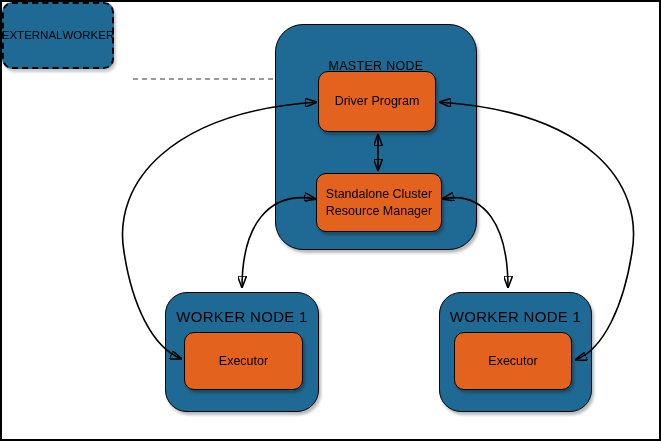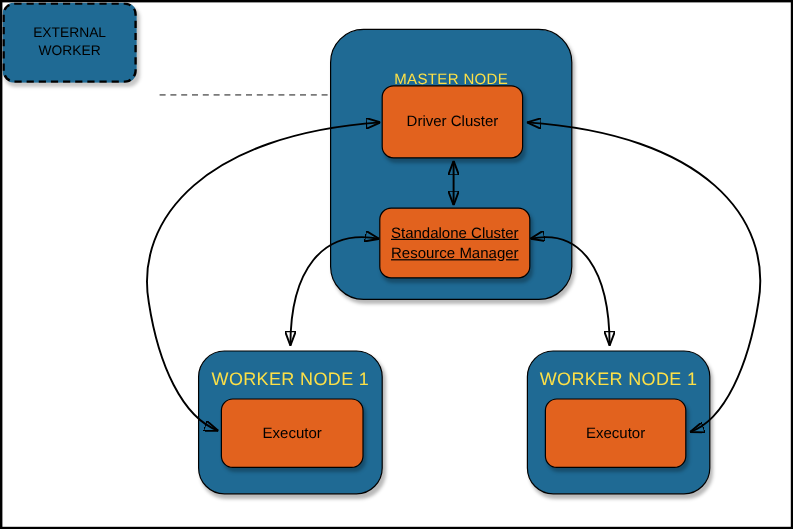--- a/index.html
+++ b/index.html
@@ -22,35 +22,35 @@
   .orange{ background:#E2621E; }
   .node-big{ border-radius:28px; }
   .node-mid{ border-radius:22px; }
   .box{ border-radius:10px; display:flex; flex-direction:column; align-items:center; justify-content:center; }
   .label{
     color:#000; font-size:12.5px; line-height:1.3; text-align:center;
     white-space:nowrap;
   }
   .node-title{
     position:absolute; left:0; right:0; text-align:center;
-    color:#fde047; font-size:12.5px; letter-spacing:0.3px;
+    color:#000000; font-size:12.5px; letter-spacing:0.3px;
   }
   
   #external-storage{
     left:22px; top:42px; width:108px; height:63px;
     border:2px dashed #000; border-radius:10px;
-    display:flex; flex-direction:column; align-items:center; justify-content:center;
+    display:flex; flex-direction:row; align-items:center; justify-content:center;
     box-shadow:2px 3px 3px rgba(0,0,0,0.22);
   }
   #external-storage .label{ font-size:11.5px; }
   
   #master-node{ left:273px; top:22px; width:202px; height:226px; }
   #master-node .node-title{ top:34px; }
   #driver-box{ left:316px; top:69px; width:118px; height:61px; }
-  #rm-box{ left:314px; top:171px; width:126px; height:59px;text-decoration:underline; }
+  #rm-box{ left:314px; top:171px; width:126px; height:59px; }
   
   #worker-left{ left:163px; top:290px; width:154px; height:120px; }
   #worker-right{ left:437px; top:290px; width:153px; height:120px; }
   .worker .node-title{ top:15px; font-size:15px; }
   #executor-left{ left:182px; top:330px; width:119px; height:58px; }
   #executor-right{ left:452px; top:330px; width:118px; height:58px; }
   
   #edges{
     position:absolute; left:0; top:0; width:661px; height:441px;
     pointer-events:none;
@@ -65,21 +65,21 @@
 
   <div id="external-storage" class="blue">
     <span class="label">EXTERNAL</span>
     <span class="label">WORKER</span>
   </div>
 
   <div id="master-node" class="shape blue node-big">
     <div class="node-title">MASTER NODE</div>
   </div>
   <div id="driver-box" class="shape orange box">
-    <span class="label">Driver Cluster</span>
+    <span class="label">Driver Program</span>
   </div>
   <div id="rm-box" class="shape orange box">
     <span class="label">Standalone Cluster</span>
     <span class="label">Resource Manager</span>
   </div>
 
   <div id="worker-left" class="shape blue node-mid worker">
     <div class="node-title">WORKER NODE 1</div>
   </div>
   <div id="executor-left" class="shape orange box">

